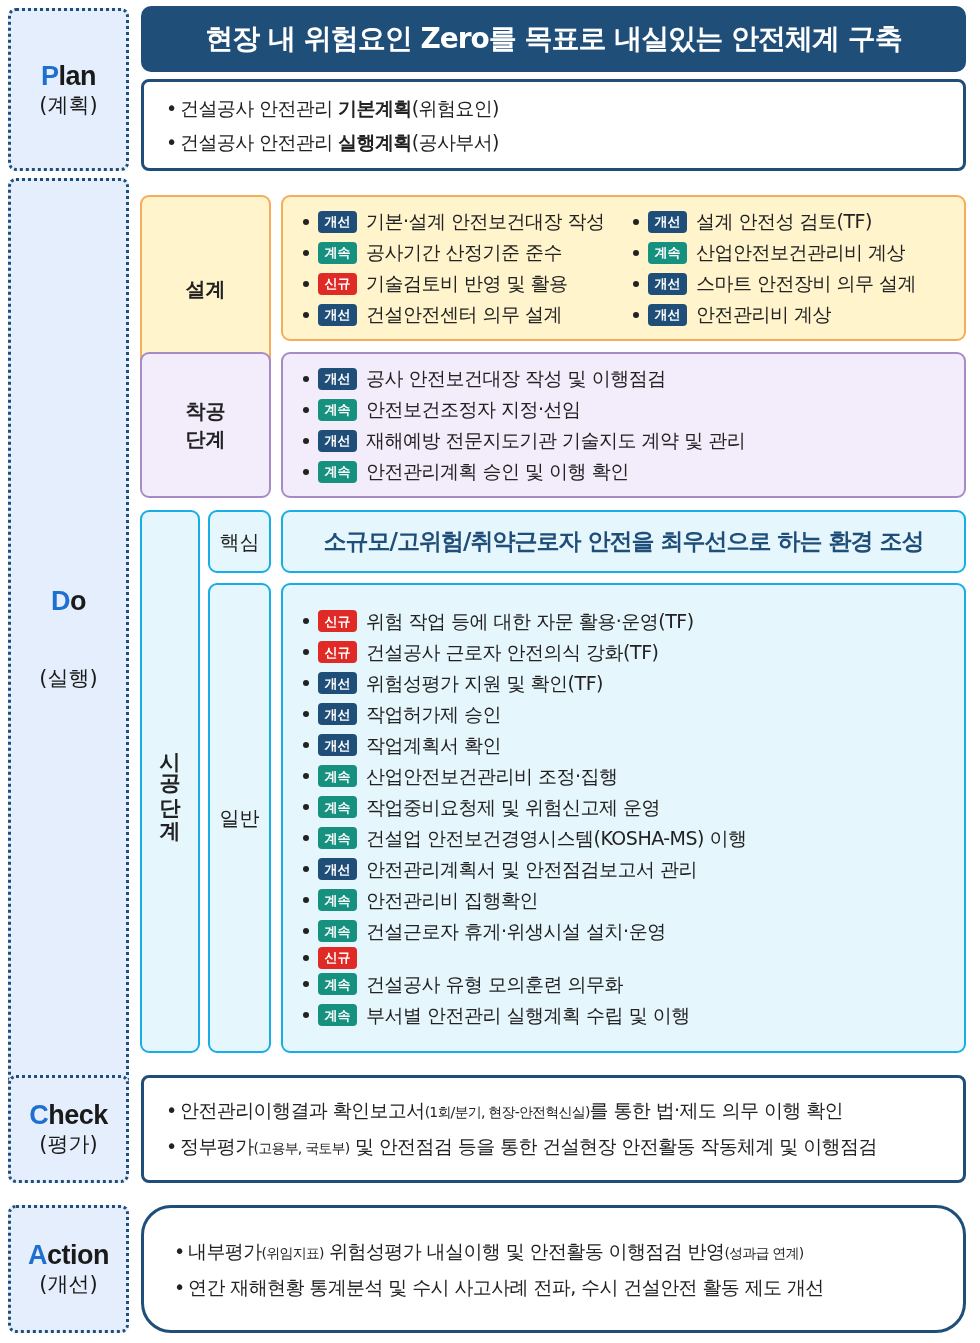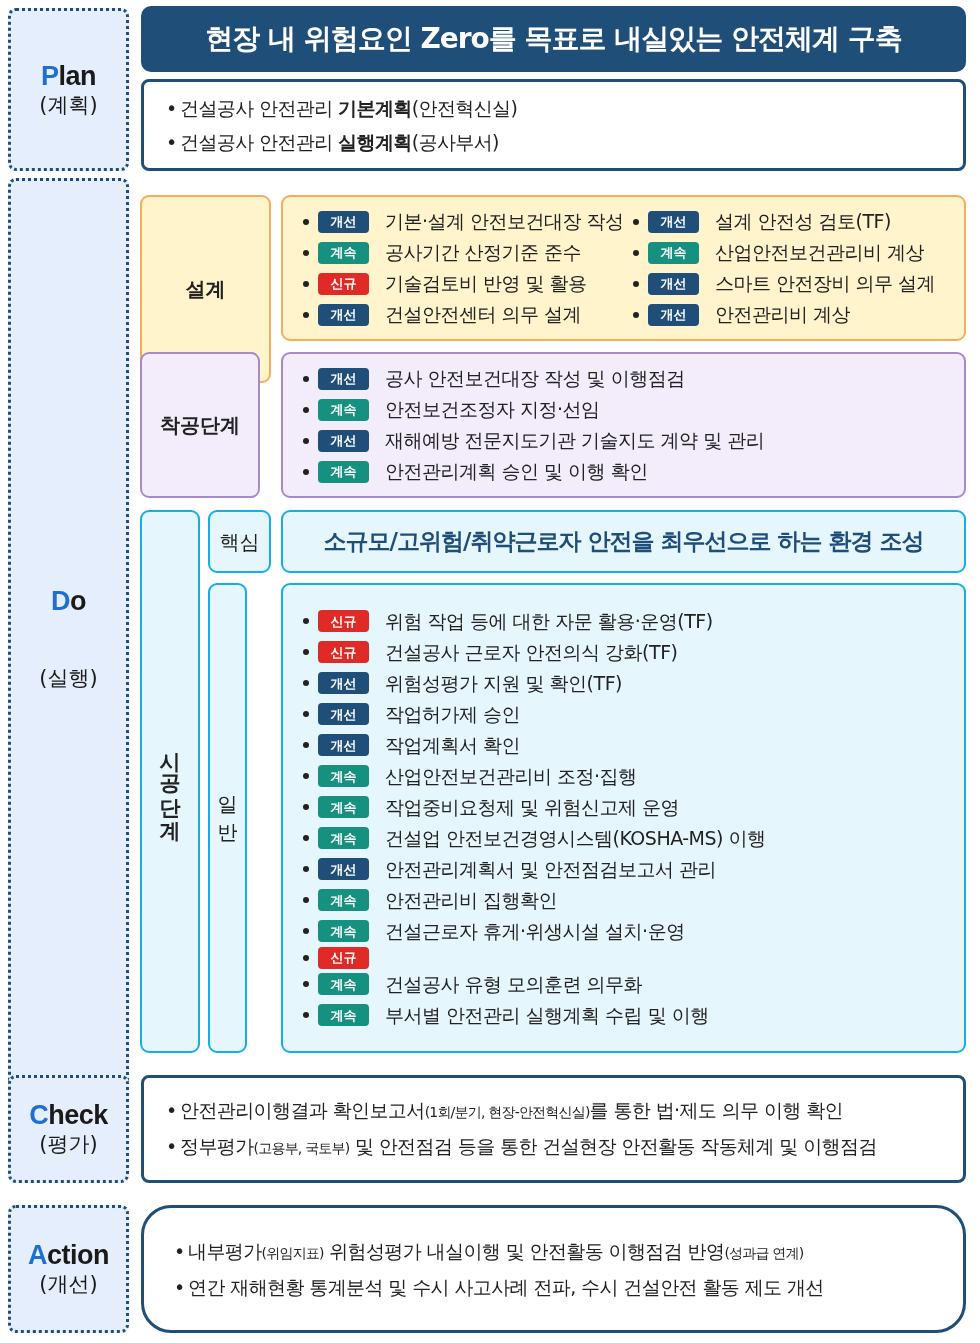--- a/index.html
+++ b/index.html
@@ -46,22 +46,22 @@
     display: flex; flex-direction: column; justify-content: center;
   }
   .design { background: #fff4cc; border: 2.5px solid #f5ad5a; }
   .start { background: #f2ecfb; border: 2.5px solid #a78bc6; }
   .build { background: #e6f6fd; border: 2.5px solid #16aee4; }
 
   .item { display: flex; align-items: center; font-size: 19px; line-height: 31px; white-space: nowrap; letter-spacing: -0.5px; color: #222; }
   .item .dot { width: 6px; height: 6px; background: #222; border-radius: 50%; margin-right: 9px; flex: none; }
   .badge {
     display: inline-flex; align-items: center; justify-content: center;
-    width: 51px; height: 22px; border-radius: 4px; color: #fff;
-    font-size: 13px; font-weight: bold; margin-right: 16px; flex: none; letter-spacing: 0;
+    width: 39px; height: 22px; border-radius: 4px; color: #fff;
+    font-size: 13px; font-weight: bold; margin-right: 9px; flex: none; letter-spacing: 0;
   }
   .badge.개선 { background: #1f4e79; }
   .badge.계속 { background: #16917f; }
   .badge.신규 { background: #e02a25; }
 
   .two-col { display: flex; flex-direction: row; }
   .two-col .col { width: 330px; }
 
   .core-text { font-weight: bold; font-size: 23px; color: #1f4e79; letter-spacing: -1px; }
   .vertical-label { writing-mode: vertical-rl; text-orientation: upright; letter-spacing: 2px; font-size: 21px; font-weight: bold; }
@@ -70,21 +70,21 @@
 <body>
 
 <div class="phase-label" style="top:8px; height:163px;">
   <div class="phase-name"><span class="initial">P</span><span>lan</span></div>
   <div class="phase-sub">(계획)</div>
 </div>
 
 <div class="goal-banner">현장 내 위험요인 Zero를 목표로 내실있는 안전체계 구축</div>
 
 <div class="white-box" style="top:79px; height:92px;">
-  <div class="line"><span class="bullet">•</span><span>건설공사 안전관리 </span><b>기본계획</b><span>(안전혁신실)</span></div>
+  <div class="line"><span class="bullet">•</span><span>건설공사 안전관리 </span><b>기본계획</b><span>(위험요인)</span></div>
   <div class="line"><span class="bullet">•</span><span>건설공사 안전관리 </span><b>실행계획</b><span>(공사부서)</span></div>
 </div>
 
 <div class="phase-label top" style="top:178px; height:930px;gap:48px;">
   <div class="phase-name"><span class="initial">D</span><span>o</span></div>
   <div class="phase-sub">(실행)</div>
 </div>
 
 <div class="stage-label design" style="left:140px; top:195px; width:131px; height:188px;">설계</div>
 <div class="stage-content design" style="left:281px; top:195px; width:685px; height:146px;">
@@ -129,21 +129,21 @@
         </div>
       <div class="item">
           <span class="dot"></span>
           <span class="badge 개선">개선</span>
           <span>안전관리비 계상</span>
         </div>
     </div>
   </div>
 </div>
 
-<div class="stage-label start" style="left:140px; top:352px; width:120px; height:146px; flex-direction:row;">
+<div class="stage-label start" style="left:140px; top:352px; width:131px; height:146px; flex-direction:column;">
   <span>착공</span>
   <span>단계</span>
 </div>
 <div class="stage-content start" style="left:281px; top:352px; width:685px; height:146px;">
   <div class="item">
       <span class="dot"></span>
       <span class="badge 개선">개선</span>
       <span>공사 안전보건대장 작성 및 이행점검</span>
     </div>
   <div class="item">
@@ -163,21 +163,21 @@
     </div>
 </div>
 
 <div class="stage-label build" style="left:140px; top:510px; width:60px; height:543px;">
   <span class="vertical-label">시공단계</span>
 </div>
 <div class="stage-label build" style="left:208px; top:510px; width:63px; height:63px; font-weight:normal;">핵심</div>
 <div class="stage-content build" style="left:281px; top:510px; width:685px; height:63px; align-items:center; padding-left:0;">
   <span class="core-text">소규모/고위험/취약근로자 안전을 최우선으로 하는 환경 조성</span>
 </div>
-<div class="stage-label build" style="left:208px; top:583px; width:39px; height:470px; font-weight:normal;">일반</div>
+<div class="stage-label build" style="left:208px; top:583px; width:63px; height:470px; font-weight:normal;">일반</div>
 <div class="stage-content build" style="left:281px; top:583px; width:685px; height:470px;">
   <div class="item">
       <span class="dot"></span>
       <span class="badge 신규">신규</span>
       <span>위험 작업 등에 대한 자문 활용·운영(TF)</span>
     </div>
   <div class="item">
       <span class="dot"></span>
       <span class="badge 신규">신규</span>
       <span>건설공사 근로자 안전의식 강화(TF)</span>

